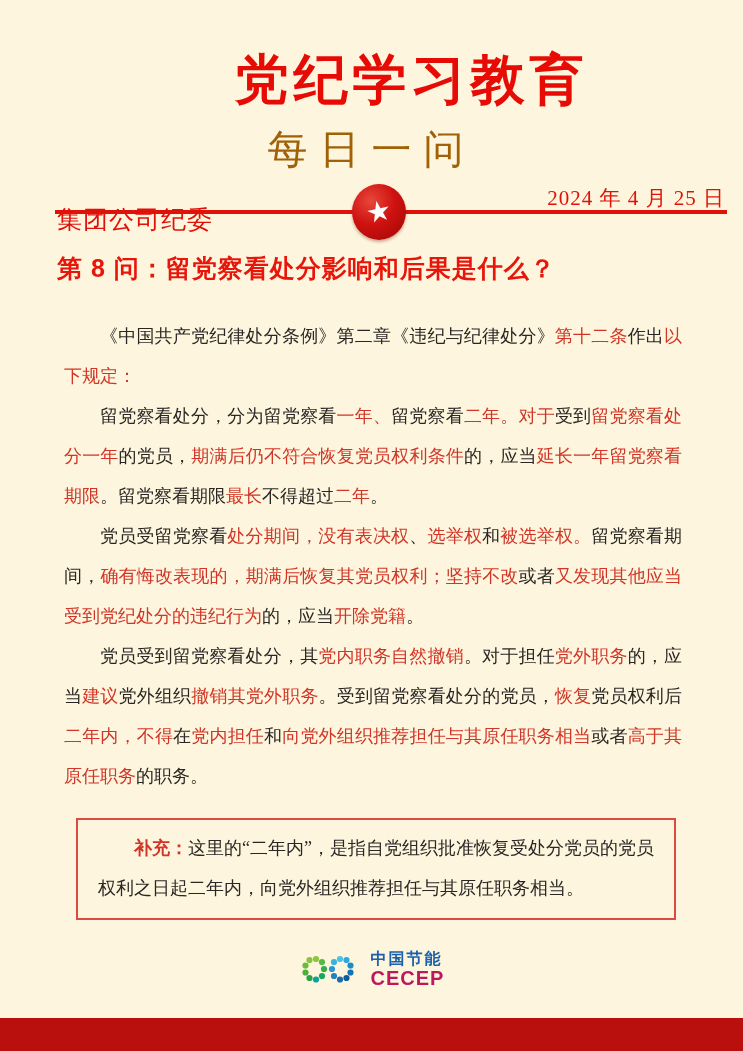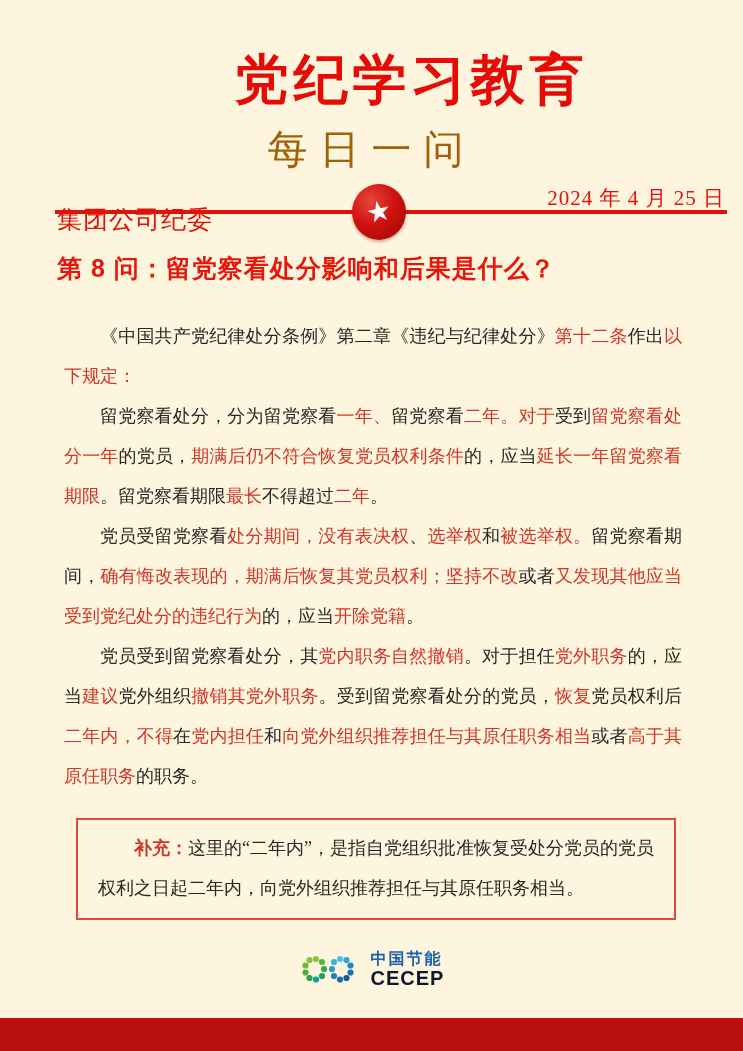--- a/index.html
+++ b/index.html
@@ -86,21 +86,21 @@
     position:absolute;top:948px;left:0;width:100%;
     display:flex;align-items:center;justify-content:center;gap:10px;
   }
   .logo-text{display:flex;flex-direction:column;line-height:1.05;}
   .logo-cn{
     font-family:"Liberation Sans", sans-serif;
     font-weight:bold;font-size:16px;color:#1a60ab;letter-spacing:2px;
   }
   .logo-en{
     font-family:"Liberation Sans", sans-serif;
-    font-weight:bold;font-size:20px;color:#0f172a;letter-spacing:1px;
+    font-weight:bold;font-size:20px;color:#be185d;letter-spacing:1px;
   }
   .bottom-bar{
     position:absolute;left:0;bottom:0;width:100%;height:33px;
     background:#b90f0d;
   }
 </style>
 </head>
 <body>
 
 <div class="page">

